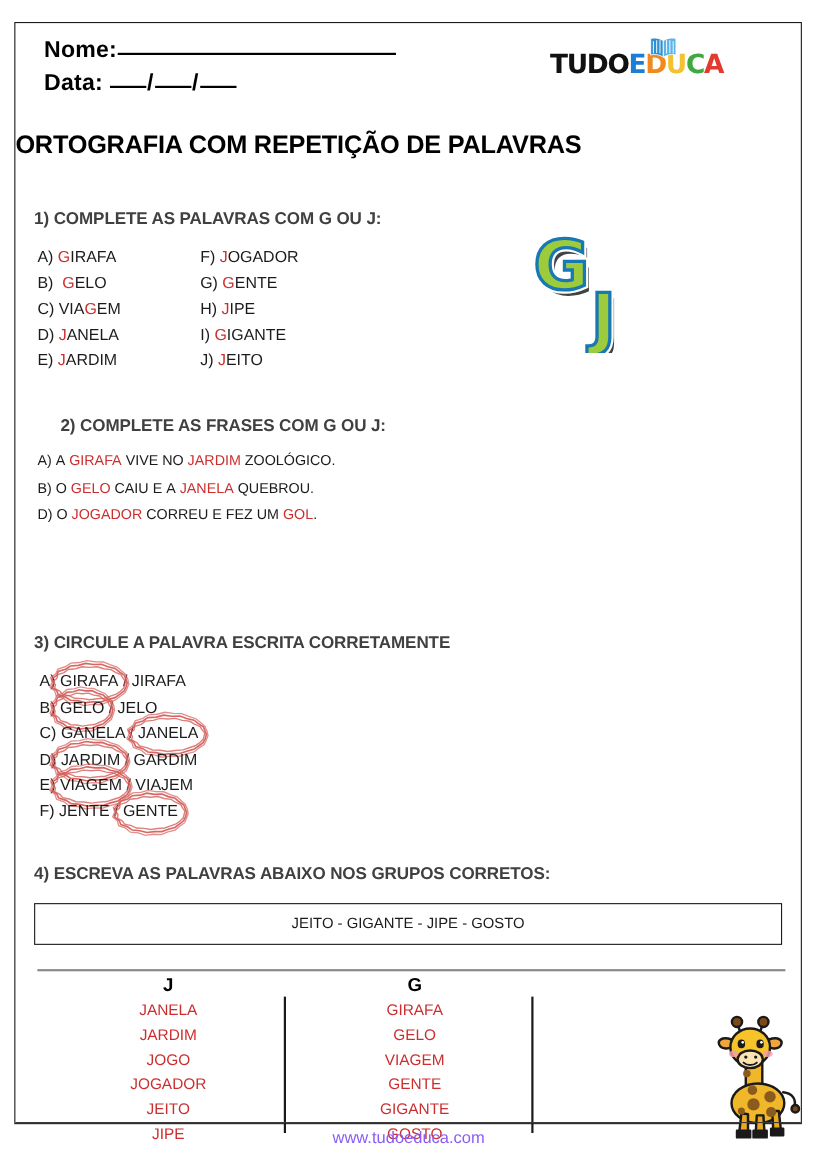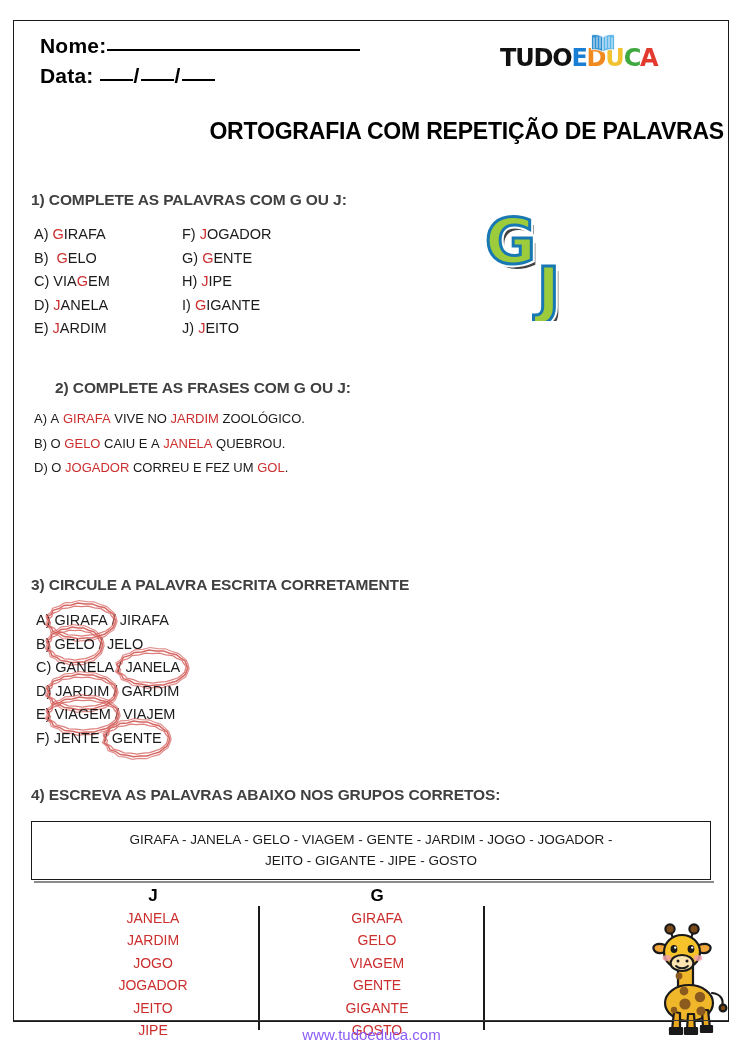--- a/index.html
+++ b/index.html
@@ -83,21 +83,21 @@
     width: 26px;
     height: 20px;
   }
 
   
   #ws-title {
     position: absolute;
     left: 0;
     right: 4px;
     top: 97px;
-    text-align: right;
+    text-align: left;
     font-size: 23px;
     font-weight: bold;
     color: #000;
     letter-spacing: -.2px;
     font-family: "Liberation Sans", sans-serif;
   }
 
   
   .sec-head {
     position: absolute;
@@ -333,21 +333,20 @@
           </svg></span> <span>/</span> <span class="">VIAJEM</span></div>
       <div class="row"><span>F)</span> <span class="">JENTE</span> <span>/</span> <span class="circled">GENTE<svg width="68" height="38" viewBox="0 0 68 38">
             <polyline points="66.5,19.0 65.7,22.6 63.9,26.2 60.0,29.2 56.0,32.2 50.0,33.9 44.2,36.0 37.3,36.0 30.5,36.8 24.2,35.2 17.3,34.6 12.9,31.6 6.9,29.6 5.3,25.9 1.1,22.8 2.6,19.0 1.1,15.2 5.3,12.1 6.8,8.4 13.0,6.4 17.2,3.4 24.3,2.9 30.5,1.1 37.3,2.1 44.3,1.9 49.9,4.2 56.2,5.7 59.9,8.9 64.1,11.8 65.5,15.4 66.7,19.0" fill="none" stroke="#d4605c" stroke-width="1.5" stroke-linecap="round" opacity="0.95"></polyline>
             <polyline points="63.4,23.6 60.7,26.4 57.1,29.0 52.0,30.8 46.7,32.7 40.3,33.2 34.0,34.1 27.7,33.1 21.1,32.8 16.3,30.6 10.4,29.2 8.1,26.2 3.7,23.7 4.3,20.5 2.2,17.4 5.6,14.6 6.3,11.3 11.8,9.5 15.2,6.6 21.9,5.9 27.4,4.1 34.0,4.7 40.6,4.1 46.2,5.9 52.6,6.7 56.5,9.3 61.3,11.5 62.9,14.5 65.1,17.4 64.4,20.5 63.6,23.6" fill="none" stroke="#d4605c" stroke-width="1.3" stroke-linecap="round" opacity="0.8"></polyline>
             <polyline points="65.4,11.5 67.3,15.5 68.1,19.7 66.6,23.8 64.9,27.9 60.3,31.1 56.2,34.6 49.6,36.3 43.6,38.7 36.3,38.4 29.1,39.4 22.8,37.2 15.5,36.5 11.2,32.9 4.9,30.6 3.7,26.2 -0.6,22.6 1.3,18.3 -0.0,14.0 4.6,10.5 6.4,6.3 12.9,4.1 17.6,0.8 24.9,0.3 31.6,-1.5 38.6,-0.4 45.8,-0.2 51.7,2.3 57.9,4.4 61.8,7.9 65.6,11.4" fill="none" stroke="#d4605c" stroke-width="1.2" stroke-linecap="round" opacity="0.7"></polyline>
           </svg></span></div>
     </div>
 
   <div class="sec-head" id="ex4-head">4) ESCREVA AS PALAVRAS ABAIXO NOS GRUPOS CORRETOS:</div>
   <div id="wordbank">
-    <div>GIRAFA - JANELA - GELO - VIAGEM - GENTE - JARDIM - JOGO - JOGADOR -</div>
     <div>JEITO - GIGANTE - JIPE - GOSTO</div>
   </div>
   <div id="wb-shadow"></div>
 
   <div id="groups">
     <div class="grp-col grp-j" id="grp-0">
         <div class="grp-title">J</div>
         <div class="grp-word">JANELA</div>
         <div class="grp-word">JARDIM</div>
         <div class="grp-word">JOGO</div>

